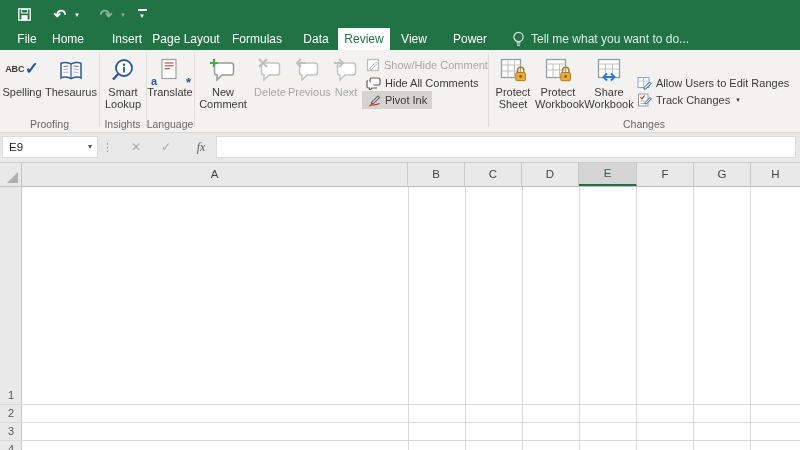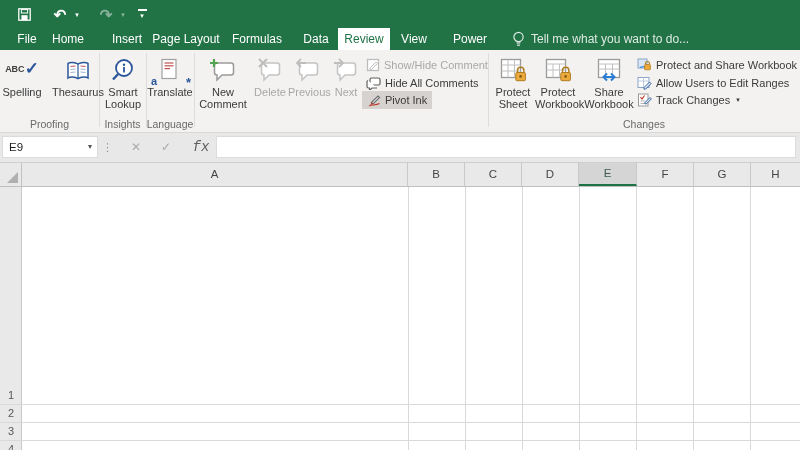--- a/index.html
+++ b/index.html
@@ -31,21 +31,21 @@
   .smallbtn{position:absolute;height:18px;display:flex;align-items:center;gap:4px;font-size:11px;color:#3b3b3b;white-space:nowrap;cursor:default;}
   .smallbtn.disabled{color:#a8a8a8;}
   .smallbtn.pressed{background:#d5d2cf;padding:0 5px;}
   .tc-caret{font-size:7px;color:#3b3b3b;margin-left:2px;}
   
   .fbar{position:absolute;left:0;top:133px;width:800px;height:30px;background:#e8e8e8;border-bottom:1px solid #cfcfcf;box-sizing:border-box;}
   .namebox{position:absolute;left:2px;top:3px;width:96px;height:22px;background:#fff;border:1px solid #dcdcdc;box-sizing:border-box;font-size:11.5px;line-height:20px;padding-left:6px;color:#222;}
   .nb-caret{position:absolute;right:5px;top:0;font-size:8px;color:#555;line-height:20px;}
   .fdots{position:absolute;left:102px;top:3px;width:10px;height:22px;line-height:22px;text-align:center;color:#8f8f8f;font-size:11px;}
   .fico{position:absolute;top:3px;height:22px;line-height:22px;text-align:center;font-size:12px;}
-  .fx{font-family:Liberation Mono, monospace;font-style:italic;font-size:14px;color:#5f5f5f;}
+  .fx{font-family:Liberation Serif, serif;font-style:italic;font-size:12px;color:#5f5f5f;}
   .finput{position:absolute;left:216px;top:3px;right:4px;height:22px;background:#fff;border:1px solid #dcdcdc;box-sizing:border-box;font-size:11.5px;line-height:20px;padding-left:5px;color:#222;}
   
   .cheads{position:absolute;left:0;top:163px;width:800px;height:24px;background:#e9e9e9;border-bottom:1px solid #bfbfbf;box-sizing:border-box;}
   .corner{position:absolute;left:0;top:0;width:22px;height:23px;border-right:1px solid #c2c2c2;box-sizing:border-box;}
   .tri{position:absolute;right:3px;bottom:3px;width:0;height:0;border-left:11px solid transparent;border-bottom:11px solid #b0b0b0;}
   .colh{position:absolute;top:0;height:23px;line-height:23px;text-align:center;font-size:11.5px;color:#454545;border-right:1px solid #c9c9c9;box-sizing:border-box;cursor:default;}
   .colh.sel{background:#d5d5d5;border-bottom:2px solid #1e7145;line-height:20px;color:#3f5b4d;}
   
   .grid{position:absolute;left:0;top:187px;width:800px;height:263px;background:#fff;}
   .rowhead{position:absolute;left:0;top:0;width:22px;height:263px;background:#e9e9e9;border-right:1px solid #c9c9c9;box-sizing:border-box;}
@@ -116,21 +116,21 @@
     <div class="vsep" style="left:194px;"></div>
     <div class="vsep" style="left:488px;"></div>
 
     <div class="bigbtn" style="left:2px;width:40px;">
       <div class="bicon" style="flex-direction:row;align-items:center;">
         <span class="abc">ABC</span>
         <span class="abc-check">✓</span>
       </div>
       <div>Spelling</div>
     </div>
-    <div class="bigbtn" style="left:50px;width:56px;">
+    <div class="bigbtn" style="left:43px;width:56px;">
       <div class="bicon">
         <svg width="26" height="24" viewBox="0 0 26 24">
           <path d="M13 4 C10 2,5 2,3 3.4 V18 C5 16.6,10 16.6,13 18.6 C16 16.6,21 16.6,23 18 V3.4 C21 2,16 2,13 4 Z" fill="#fff" stroke="#2b579a" stroke-width="1.5"></path>
           <line x1="13" y1="4" x2="13" y2="18.6" stroke="#2b579a" stroke-width="1.2"></line>
           <line x1="5.5" y1="6.5" x2="10.5" y2="6" stroke="#c0504d" stroke-width="1"></line>
           <line x1="5.5" y1="9.5" x2="10.5" y2="9" stroke="#9db3d4" stroke-width="1"></line>
           <line x1="5.5" y1="12.5" x2="10.5" y2="12" stroke="#9db3d4" stroke-width="1"></line>
           <line x1="15.5" y1="6" x2="20.5" y2="6.5" stroke="#c0504d" stroke-width="1"></line>
           <line x1="15.5" y1="9" x2="20.5" y2="9.5" stroke="#9db3d4" stroke-width="1"></line>
           <line x1="15.5" y1="12" x2="20.5" y2="12.5" stroke="#9db3d4" stroke-width="1"></line>
@@ -259,31 +259,20 @@
       <div class="bicon">
         <svg width="27" height="26" viewBox="0 0 27 26">
           <rect x="2.5" y="1.5" width="21" height="18" fill="#fff" stroke="#9a9a9a" stroke-width="1.3"></rect>
           <path d="M2.5 6 h21 M2.5 11 h21 M9.5 6 v13.5 M16.5 6 v13.5" stroke="#c0c0c0" stroke-width="1"></path>
           <path d="M8 19 h10 M11 15.5 l-3.5 3.5 3.5 3.5 M15 15.5 l3.5 3.5 -3.5 3.5" fill="none" stroke="#2b7cd3" stroke-width="2"></path>
         </svg>
       </div>
       <div>Share Workbook</div>
     </div>
 
-    <div class="smallbtn" style="left:637px;top:6px;">
-      <span>
-        <svg width="15" height="14" viewBox="0 0 15 14">
-          <rect x="1" y="1" width="9" height="9" fill="#dbe6f4" stroke="#8aa4c8" stroke-width="1"></rect>
-          <path d="M3 9.5 C5 8.5,7 9,9.5 8" fill="none" stroke="#2b7cd3" stroke-width="1.2"></path>
-          <path d="M8.5 6.5 v-1 a2 2 0 0 1 4 0 v1" fill="none" stroke="#b07d1e" stroke-width="1.1"></path>
-          <rect x="7.6" y="6.5" width="5.8" height="5.3" rx="0.8" fill="#eca93c" stroke="#b07d1e" stroke-width="0.8"></rect>
-        </svg>
-      </span>
-      <span>Protect and Share Workbook</span>
-    </div>
     <div class="smallbtn" style="left:637px;top:24px;">
       <span>
         <svg width="15" height="14" viewBox="0 0 15 14">
           <rect x="1" y="1.5" width="11" height="10" fill="#fff" stroke="#8aa4c8" stroke-width="1"></rect>
           <path d="M1 5 h11 M6.5 1.5 v10" stroke="#bccce2" stroke-width="1"></path>
           <path d="M7 11.5 L12.5 6 l1.6 1.6 L8.6 13.1 H7 Z" fill="#dbe6f4" stroke="#2b579a" stroke-width="0.9"></path>
         </svg>
       </span>
       <span>Allow Users to Edit Ranges</span>
     </div>

